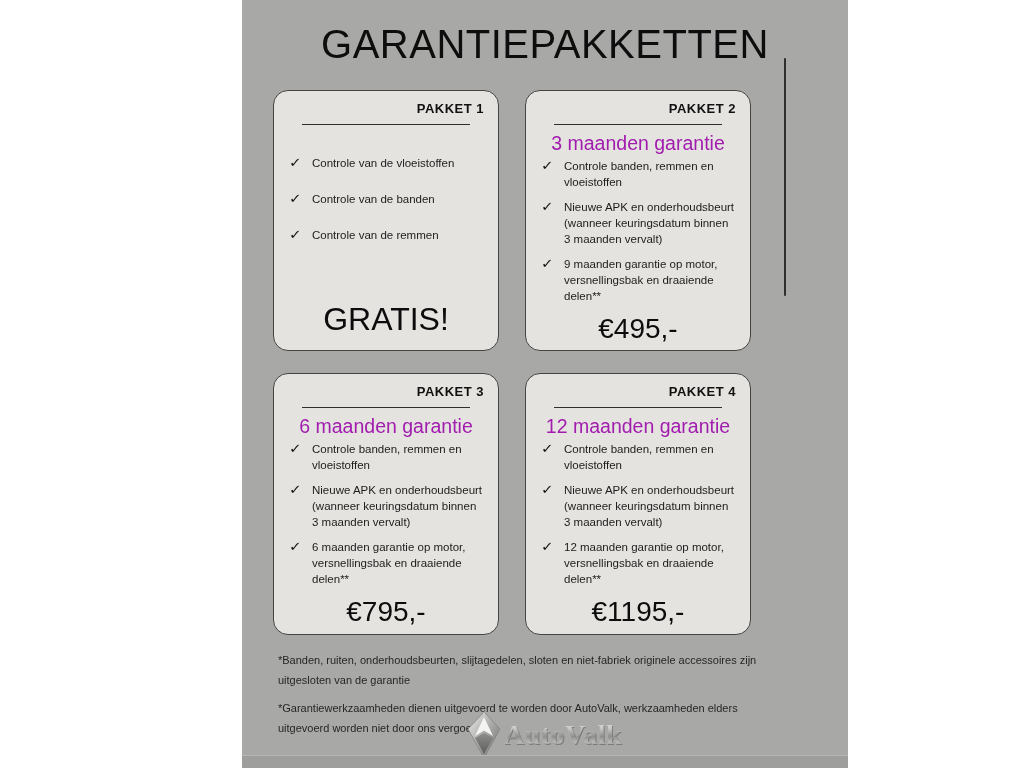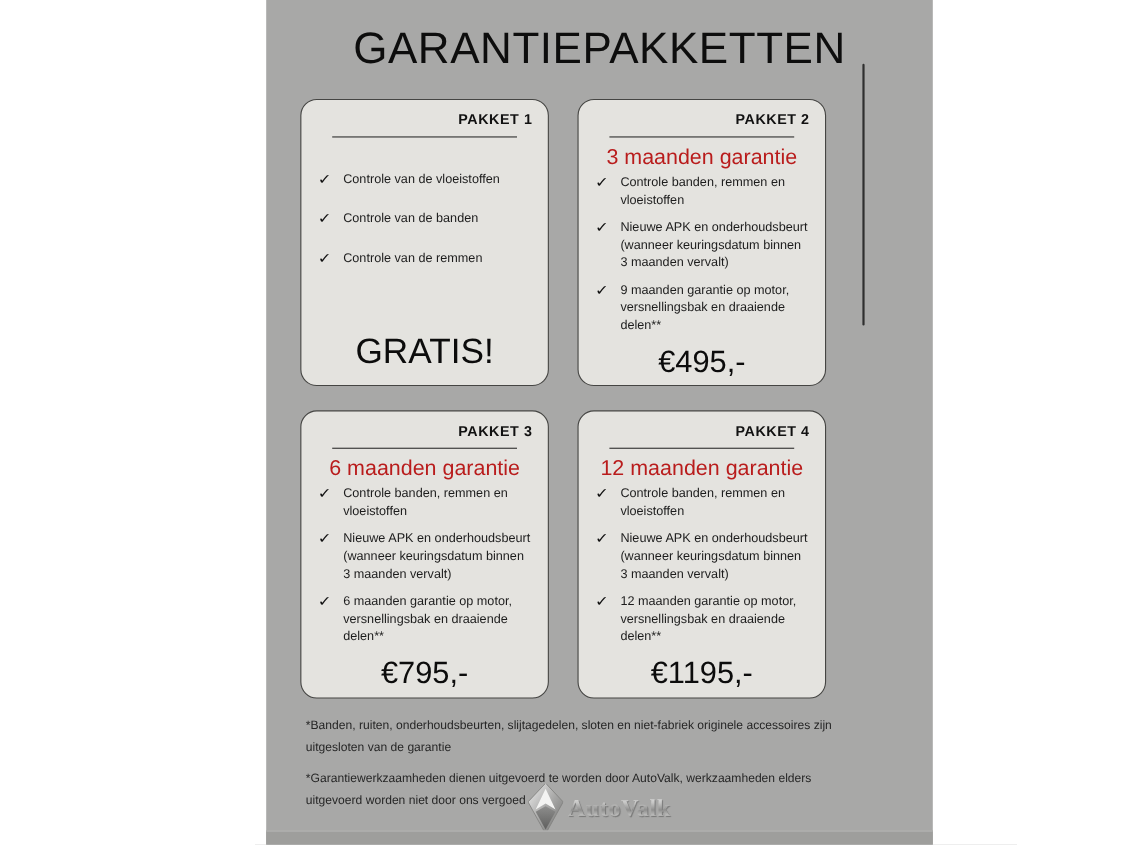--- a/index.html
+++ b/index.html
@@ -59,21 +59,21 @@
     width:168px;
     margin:9px auto 0 auto;
     border-top:1.2px solid #2f2f2f;
     height:0;
   }
   .subtitle{
     margin-top:7px;
     text-align:center;
     font-size:19.5px;
     line-height:22px;
-    color:#b91c1c;
+    color:#a21caf;
   }
   .features{
     list-style:none;
     margin:4px 0 0 0;
     padding:0 0 0 2px;
   }
   .features li{
     display:flex;
     gap:8px;
     margin-bottom:9px;
@@ -115,21 +115,21 @@
     width:100%;
     height:50px;
     display:flex;
     justify-content:center;
     align-items:center;
     gap:4px;
   }
   .logo-text{
     font-family:"Liberation Serif", serif;
     font-weight:700;
-    font-size:22px;
+    font-size:28px;
     letter-spacing:0.5px;
     background:linear-gradient(180deg,#e9e9e9 0%,#c6c6c5 30%,#8f8f8e 55%,#b9b9b8 72%,#767675 100%);
     -webkit-background-clip:text;
     background-clip:text;
     color:transparent;
     filter:drop-shadow(1px 1.5px 0.5px rgba(70,70,70,0.45));
     text-decoration:underline;
   }
   .bottom-strip{
     position:absolute;

